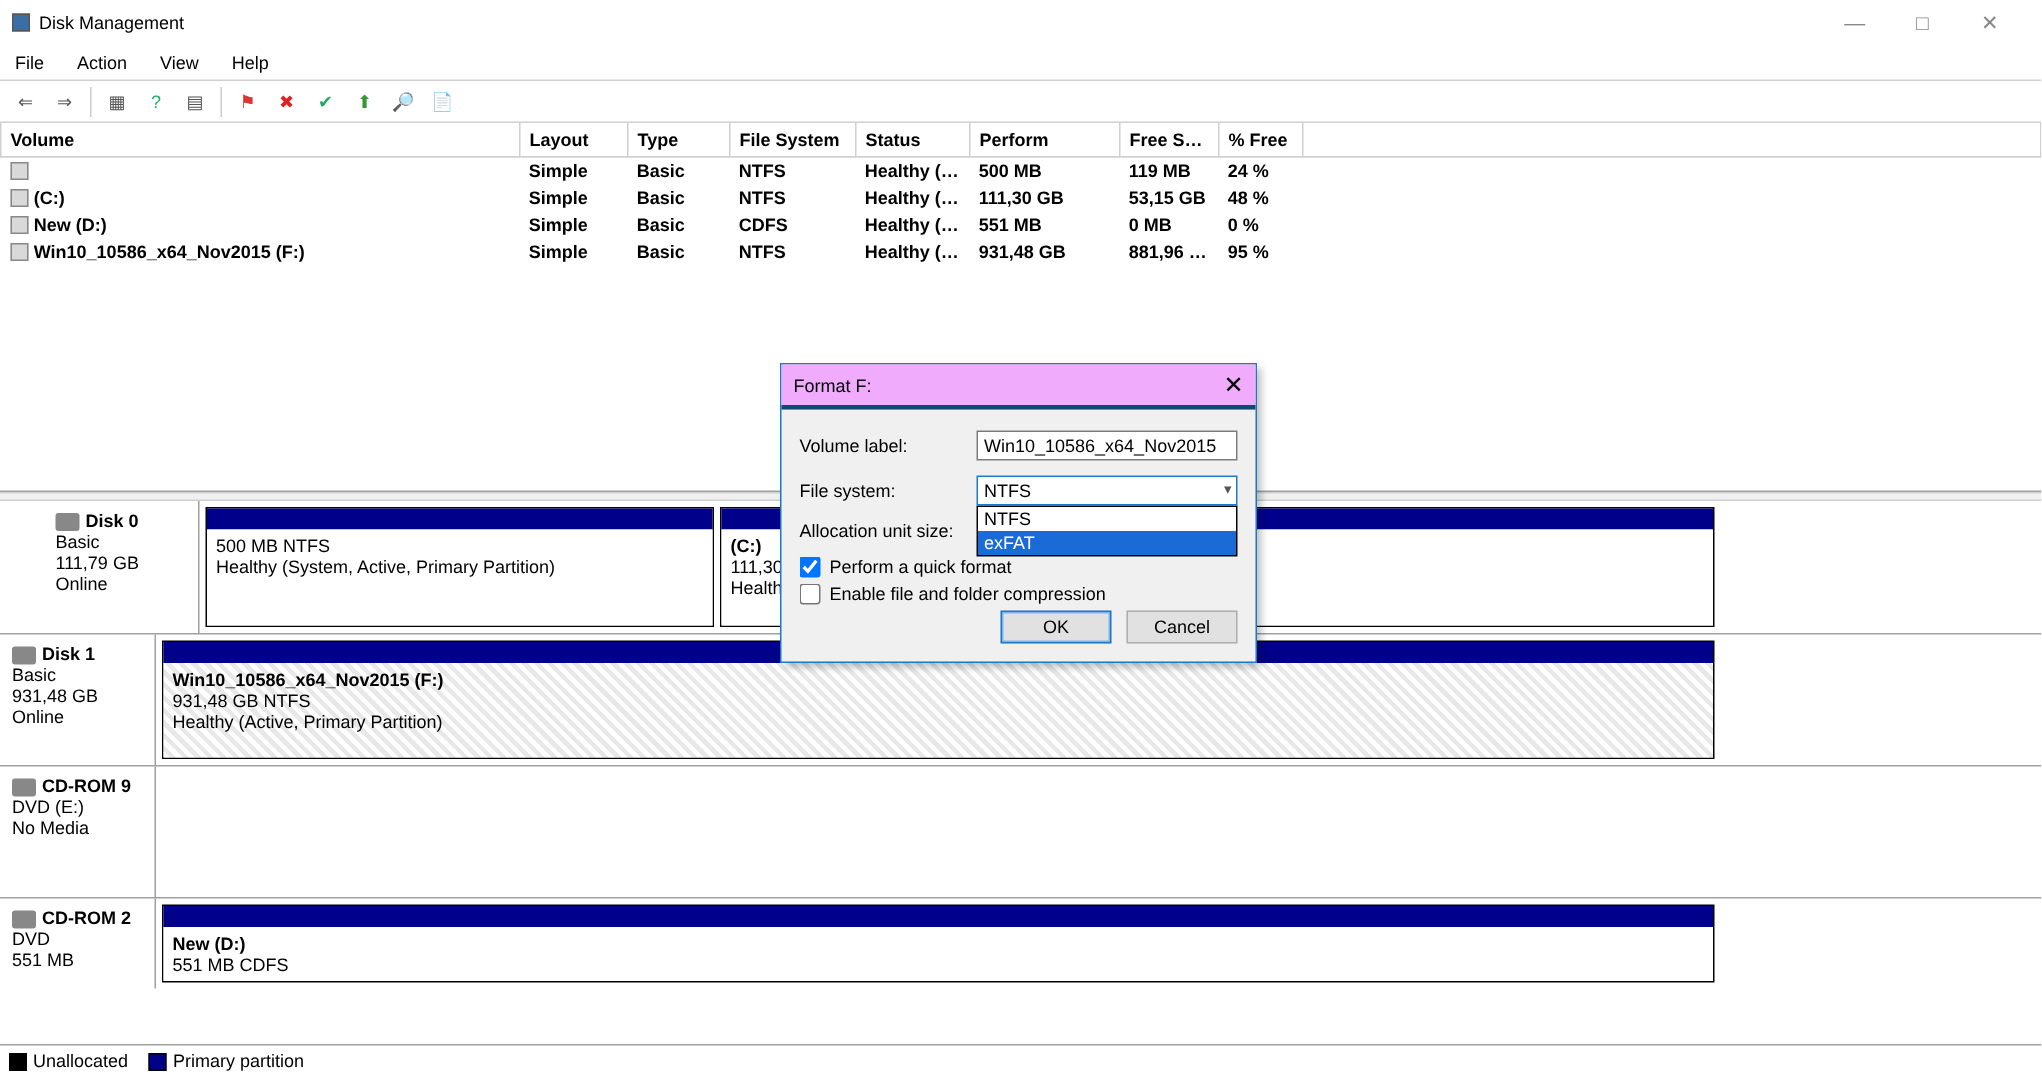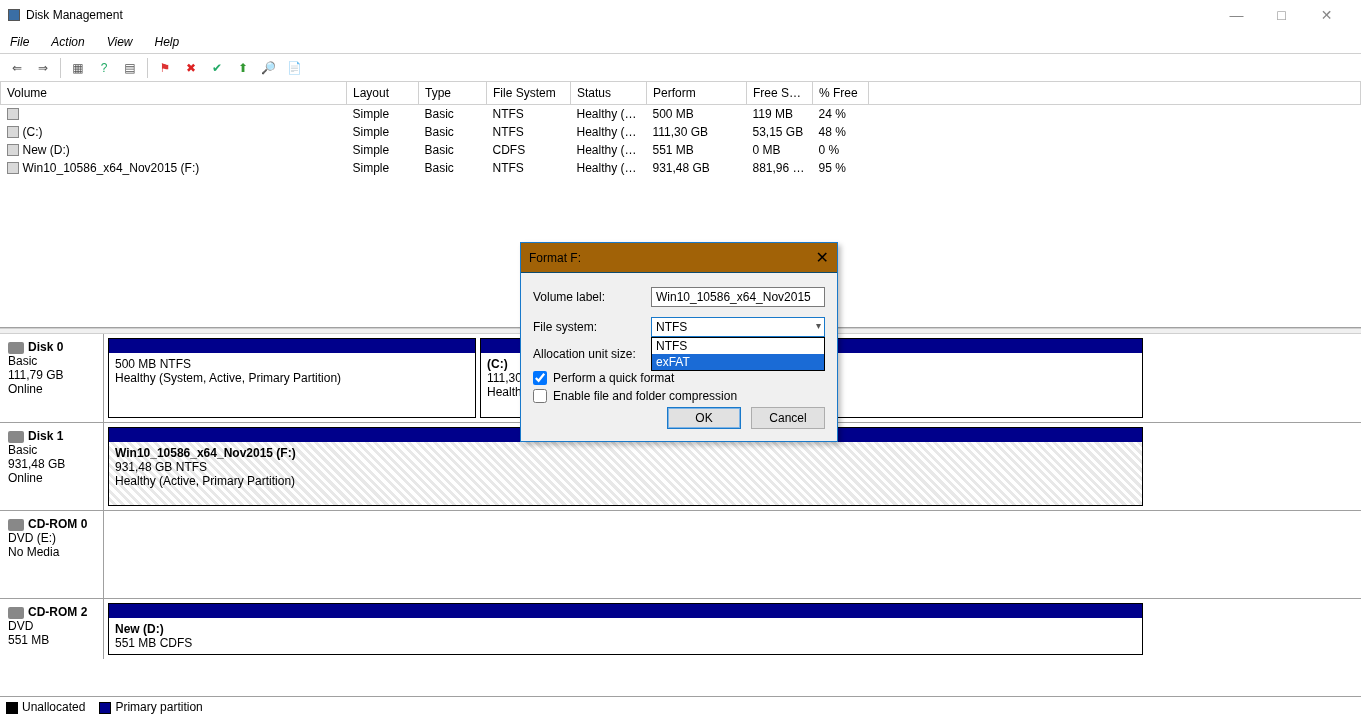--- a/index.html
+++ b/index.html
@@ -35,21 +35,21 @@
     font-family: "Segoe UI Symbol", sans-serif;
   }
   .menubar {
     height: 24px;
     display: flex;
     align-items: center;
     padding: 0 6px;
     gap: 14px;
     border-bottom: 1px solid #d0d0d0;
   }
-  .menubar span { padding: 2px 4px; font-style: italic; }
+  .menubar span { padding: 2px 4px; }
   .toolbar {
     height: 28px;
     display: flex;
     align-items: center;
     padding: 2px 6px;
     gap: 4px;
     border-bottom: 1px solid #d0d0d0;
   }
   .toolbar-sep {
     width: 1px; height: 20px; background: #ccc; margin: 0 2px;
@@ -61,21 +61,21 @@
   }
   
   .vol-table {
     border-collapse: collapse;
     width: 100%;
     table-layout: fixed;
   }
   .vol-table th, .vol-table td {
     text-align: left;
     padding: 2px 6px;
-    font-weight: normal;
+    font-weight: bold;
     white-space: nowrap;
     overflow: hidden;
     text-overflow: ellipsis;
     height: 18px;
   }
   .vol-table thead th {
     background: #fff;
     border: 1px solid #d0d0d0;
     border-top: none;
     height: 22px;
@@ -89,21 +89,21 @@
   
   .disk-panel {
     height: 362px;
     overflow: hidden;
   }
   .disk-row {
     display: flex;
     border-top: 1px solid #a0a0a0;
     min-height: 88px;
   }
-  .disk-row:first-child { border-top:none; }
+  .disk-row:first-child { border-top:none;padding-left:29px; }
   .disk-info {
     width: 104px;
     padding: 6px 8px;
     border-right: 1px solid #a0a0a0;
     flex-shrink:0;
   }
   .disk-info .disk-icon {
     width:16px; height:12px; background:#888;
     display:inline-block; margin-right:4px;
     border-radius:2px;
@@ -155,22 +155,22 @@
     width: 318px;
     background:#f0f0f0;
     border:1px solid #1979ca;
     box-shadow: 3px 3px 5px rgba(0,0,0,0.25);
     z-index: 100;
   }
   .dlg-title {
     height: 30px;
     display:flex; align-items:center; justify-content:space-between;
     padding: 0 8px;
-    background:#a16207;
-    border-bottom:1px solid #0c4a6e;
+    background:#f0abfc;
+    border-bottom:3px solid #0c4a6e;
     font-size:12px;
   }
   .dlg-body { padding: 14px 12px 12px 12px; }
   .dlg-row {
     display:flex; align-items:center;
     margin-bottom: 10px;
   }
   .dlg-row label {
     width: 118px;
     flex-shrink:0;
@@ -365,41 +365,41 @@
       </tbody>
   </table>
 </div>
 
 <div class="splitter"></div>
 
 <div class="disk-panel" id="disk-panel">
     <div class="disk-row">
       <div class="disk-info"><span class="disk-icon"></span><b>Disk 0</b><br><span>Basic</span><br><span>111,79 GB</span><br><span>Online</span></div>
       <div class="disk-parts">
-        <div class="part" style="width: 368px;">
+        <div class="part" style="width: 339px;">
           <div class="part-bar"></div>
           <div class="part-body"><span>500 MB NTFS</span><br><span>Healthy (System, Active, Primary Partition)</span></div>
         </div>
         <div class="part" style="width: 663px;">
           <div class="part-bar"></div>
           <div class="part-body"><b>(C:)</b><br><span>111,30 G</span><br><span>Healthy</span></div>
         </div>
       </div>
     </div>
     <div class="disk-row">
       <div class="disk-info"><span class="disk-icon"></span><b>Disk 1</b><br><span>Basic</span><br><span>931,48 GB</span><br><span>Online</span></div>
       <div class="disk-parts">
         <div class="part hatched" style="width: 1035px;">
           <div class="part-bar"></div>
           <div class="part-body"><b>Win10_10586_x64_Nov2015  (F:)</b><br><span>931,48 GB NTFS</span><br><span>Healthy (Active, Primary Partition)</span></div>
         </div>
       </div>
     </div>
     <div class="disk-row">
-      <div class="disk-info"><span class="disk-icon"></span><b>CD-ROM 0</b><br><span>DVD (E:)</span><br><span>No Media</span></div>
+      <div class="disk-info"><span class="disk-icon"></span><b>CD-ROM 9</b><br><span>DVD (E:)</span><br><span>No Media</span></div>
       <div class="disk-parts"></div>
     </div>
     <div class="disk-row" style="min-height: 50px;">
       <div class="disk-info"><span class="disk-icon"></span><b>CD-ROM 2</b><br><span>DVD</span><br><span>551 MB</span><br></div>
       <div class="disk-parts">
         <div class="part" style="width: 1035px;">
           <div class="part-bar"></div>
           <div class="part-body"><b>New  (D:)</b><br><span>551 MB CDFS</span><br></div>
         </div>
       </div>

